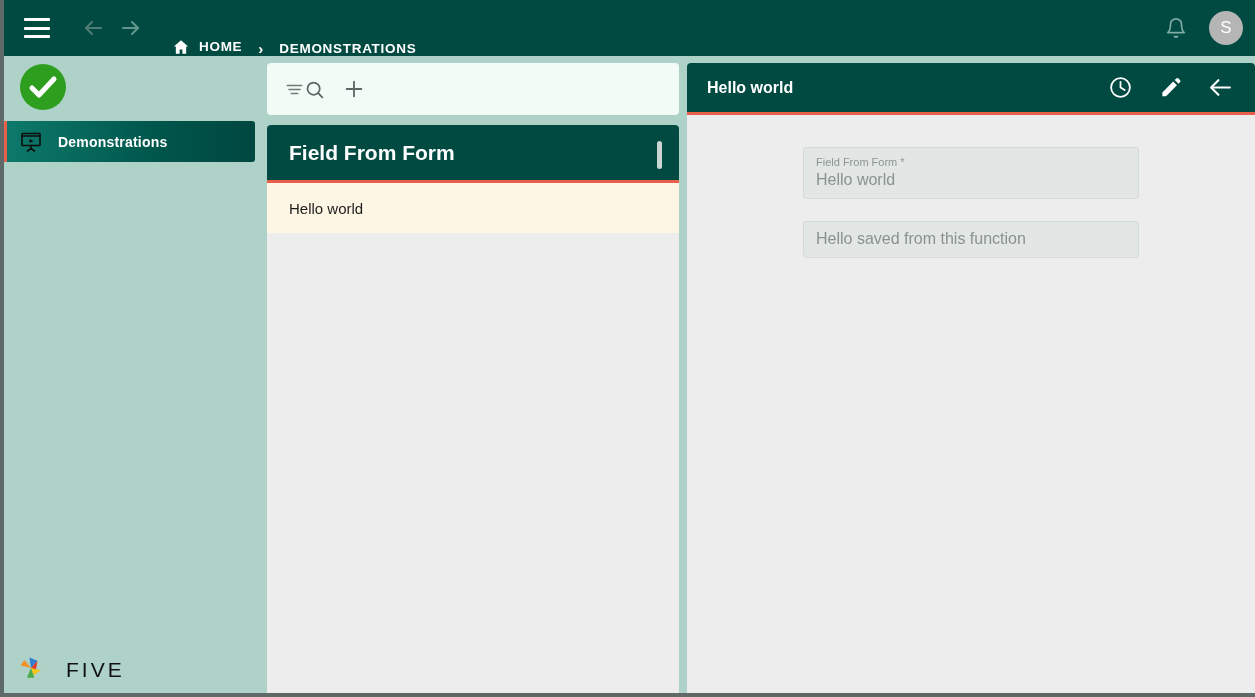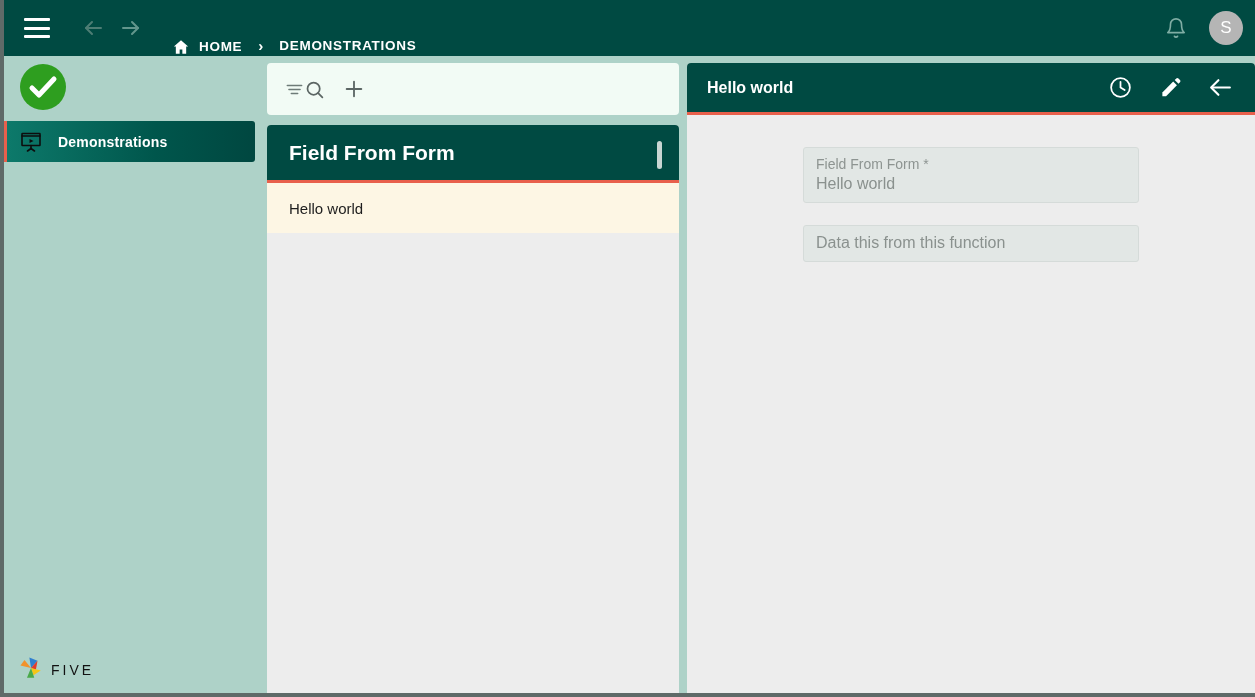--- a/index.html
+++ b/index.html
@@ -61,21 +61,21 @@
     height: 34px;
     margin-right: 4px;
     display: flex;
     align-items: center;
     justify-content: center;
     cursor: pointer;
   }
   .navarrow svg { display:block; }
   .crumbs {
     display: flex;
-    align-items: flex-start;
+    align-items: flex-end;
     margin-left: 20px;
     margin-top: 37px;
   }
   .crumb {
     display: flex;
     align-items: center;
     color: #ffffff;
     font-size: 13.5px;
     font-weight: bold;
     letter-spacing: 0.7px;
@@ -151,22 +151,22 @@
     letter-spacing: 0.2px;
   }
   .five-logo {
     position: absolute;
     left: 14px;
     bottom: 8px;
     display: flex;
     align-items: center;
   }
   .five-word {
-    margin-left: 7px;
-    font-size: 14px;
+    margin-left: 22px;
+    font-size: 21px;
     letter-spacing: 3px;
     color: #111111;
     font-family: "Liberation Sans", sans-serif;
   }
 
   
   .listpanel {
     position: absolute;
     left: 263px; top: 63px;
     width: 412px;
@@ -308,21 +308,21 @@
   .field {
     width: 336px;
     background: #e2e7e5;
     border: 1px solid #d5dbd9;
     border-radius: 3px;
     box-sizing: border-box;
     padding: 8px 12px 9px 12px;
     margin-bottom: 22px;
   }
   .field-label {
-    font-size: 14px;
+    font-size: 11px;
     color: #8d9491;
     margin-bottom: 3px;
   }
   .field-value {
     font-size: 16px;
     color: #8a918e;
     white-space: nowrap;
   }
 </style>
 </head>
@@ -487,19 +487,19 @@
     </div>
 
     <div class="form">
 
       <div class="field">
         <div class="field-label">Field From Form *</div>
         <div class="field-value">Hello world</div>
       </div>
 
       <div class="field">
-        <div class="field-value">Data this from this function</div>
+        <div class="field-value">Hello saved from this function</div>
       </div>
 
     </div>
   </div>
 
 </div>
 
 </body></html>

